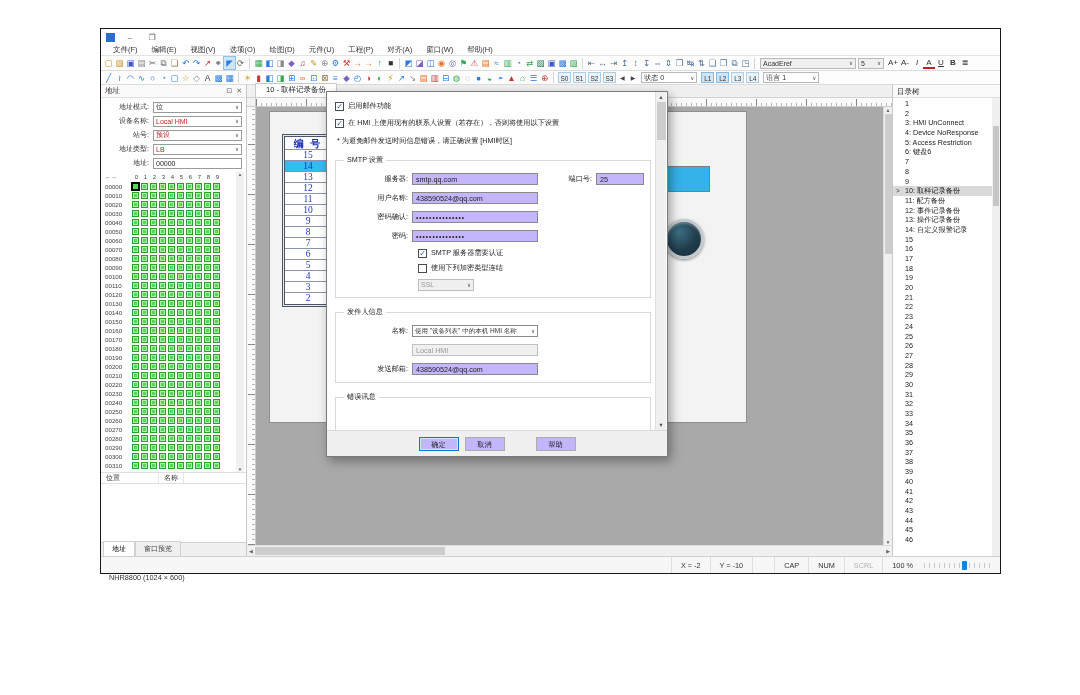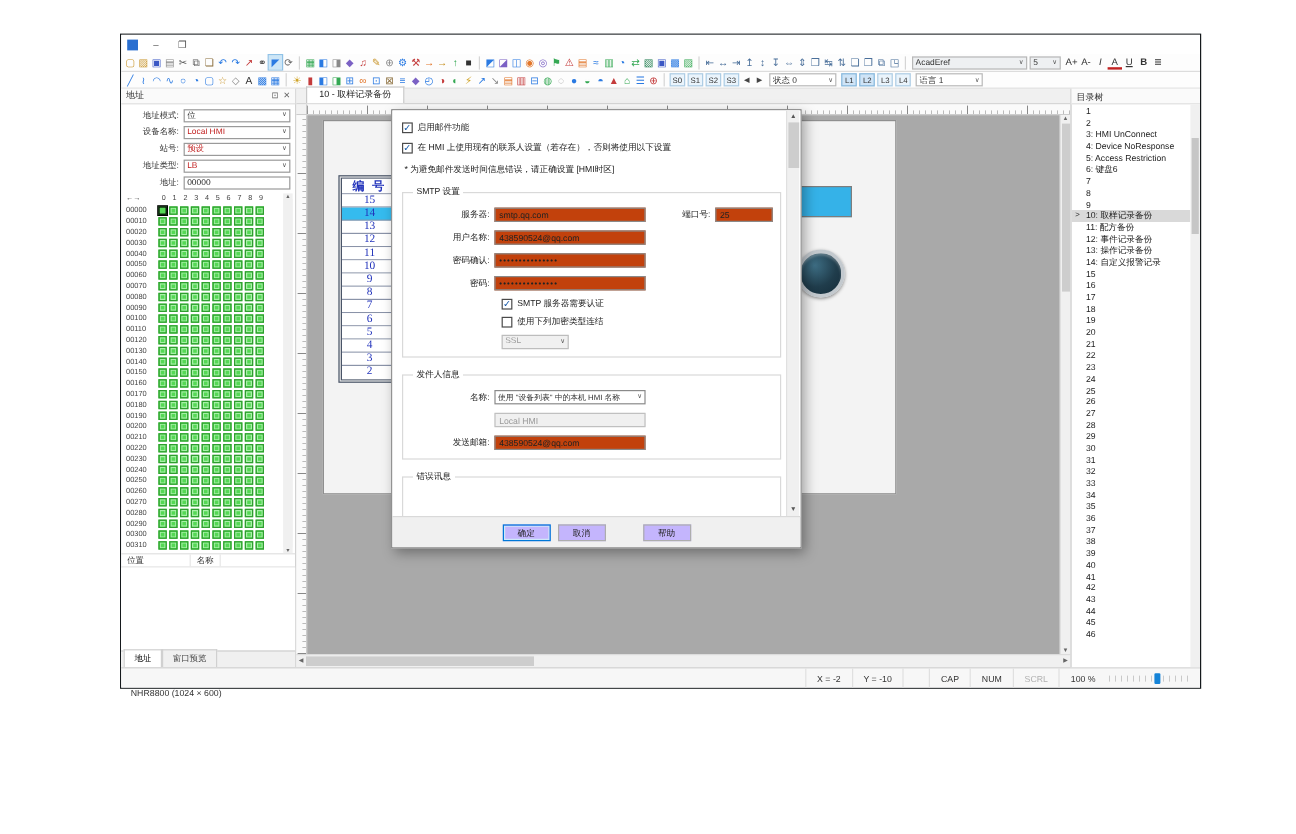--- a/index.html
+++ b/index.html
@@ -65,21 +65,21 @@
   .center{flex:1;display:flex;flex-direction:column;min-width:0;}
   .doctabs{height:13px;background:#f0f0f0;border-bottom:1px solid #d0d0d0;display:flex;align-items:flex-end;padding-left:8px;flex:none;}
   .doctab{font-size:7.5px;color:#222;background:#fff;border:1px solid #c9c9c9;border-bottom:none;padding:1px 10px 2px 10px;}
   .rulerrow{height:9px;display:flex;flex:none;}
   .rulercorner{width:9px;height:9px;background:#f2f2f2;border-right:1px solid #ccc;border-bottom:1px solid #ccc;flex:none;}
   .rulerH{flex:1;background-color:#fafafa;border-bottom:1px solid #ccc;background-image:repeating-linear-gradient(90deg,#888 0 1px,transparent 1px 50px),repeating-linear-gradient(90deg,#bbb 0 1px,transparent 1px 5px);background-size:100% 7px,100% 3px;background-position:bottom left,bottom left;background-repeat:repeat-x,repeat-x;}
   .centerbody{flex:1;display:flex;min-height:0;}
   .rulerV{width:9px;flex:none;background-color:#fafafa;border-right:1px solid #ccc;background-image:repeating-linear-gradient(0deg,#888 0 1px,transparent 1px 50px),repeating-linear-gradient(0deg,#bbb 0 1px,transparent 1px 5px);background-size:7px 100%,3px 100%;background-position:right top,right top;background-repeat:repeat-y,repeat-y;}
   .canvas{flex:1;background:#a9a9a9;position:relative;overflow:hidden;}
   .screen{position:absolute;left:13px;top:4px;width:478px;height:312px;background:#f3f3f3;border:1px solid #8f8f8f;}
-  .numtable{position:absolute;left:12px;top:22px;width:52px;background:#e8e8e8;border:1px solid #4a5568;padding:1px;margin-top:23px;}
+  .numtable{position:absolute;left:12px;top:22px;width:52px;background:#e8e8e8;border:1px solid #4a5568;padding:1px;}
   .numinner{border:1px solid #4a5568;background:#fff;}
   .numhead{height:13px;line-height:13px;text-align:center;font-family:"Liberation Serif","DejaVu Serif",serif;font-weight:bold;font-size:10px;color:#2233bb;border-bottom:1px solid #8a93a8;background:#fff;letter-spacing:2px;}
   .numrow{height:11px;line-height:11px;text-align:center;font-family:"Liberation Serif","DejaVu Serif",serif;font-size:9.5px;color:#2233bb;border-bottom:1px solid #8a93a8;background:#fff;}
   .numrow:last-child{border-bottom:none;}
   .numrow.sel{background:#35bbee;}
   .bluerect{position:absolute;left:386px;top:54px;width:54px;height:26px;background:#35b2e8;border:1px solid #7d7d7d;}
   .roundbtn{position:absolute;left:394px;top:107px;width:40px;height:40px;border-radius:50%;border:3px solid #c3c9ce;background:radial-gradient(circle at 35% 30%,#3e6e84 0%,#203d4c 55%,#142b38 100%);box-shadow:0 1px 3px rgba(0,0,0,.45), inset 0 2px 2px rgba(255,255,255,.25);}
   .vscroll{width:9px;flex:none;background:#f0f0f0;border-left:1px solid #dcdcdc;display:flex;flex-direction:column;align-items:center;font-size:5px;color:#666;}
   .vthumb{width:7px;height:140px;background:#cdcdcd;margin-top:1px;}
   .vscroll .bottom{margin-top:auto;}
@@ -116,21 +116,21 @@
   .dlg-content{flex:1;position:relative;padding:2px 16px 0 8px;overflow:hidden;background:#fff;}
   .cbrow{display:flex;align-items:center;margin-top:7px;}
   .cbrow.indent{margin-left:76px;margin-top:5px;}
   .cb{width:9px;height:9px;border:1px solid #4a4a4a;background:#fff;font-size:8px;line-height:8px;color:#1558a8;text-align:center;flex:none;}
   .cblabel{font-size:7.2px;color:#222;margin-left:4px;white-space:nowrap;}
   .dlgnote{font-size:7.2px;color:#222;margin:8px 0 0 2px;white-space:nowrap;}
   .fs{border:1px solid #d9d9d9;margin-top:9px;padding:2px 6px 6px 6px;}
   .fs legend{font-size:7.2px;color:#222;padding:0 3px;margin-left:2px;}
   .frow{display:flex;align-items:center;margin-top:5px;height:14px;}
   .flabel{width:70px;text-align:right;font-size:7.2px;color:#222;padding-right:4px;flex:none;white-space:nowrap;}
-  .finput{width:126px;height:12px;line-height:11px;border:1px solid #8a8a8a;background:#c2410c;font-size:7.2px;color:#222;padding:0 3px;white-space:nowrap;overflow:hidden;flex:none;}
+  .finput{width:126px;height:12px;line-height:11px;border:1px solid #8a8a8a;background:#c4b5fd;font-size:7.2px;color:#222;padding:0 3px;white-space:nowrap;overflow:hidden;flex:none;}
   .finput.pwd{letter-spacing:1px;font-size:6.5px;line-height:12px;}
   .finput.disabled{background:#f0f0f0;color:#9a9a9a;border-color:#c0c0c0;}
   .flabel.port{width:40px;margin-left:18px;}
   .finput.portin{width:48px;}
   .namecombo{width:126px;height:12px;background:#fff;border:1px solid #8a8a8a;}
   .sslcombo{width:56px;height:12px;margin:5px 0 0 76px;background:#f0f0f0;color:#9a9a9a;border-color:#bdbdbd;}
   .errfs{height:46px;}
   .dlg-scroll{position:absolute;right:1px;top:0;bottom:0;width:11px;background:#f0f0f0;border-left:1px solid #e0e0e0;display:flex;flex-direction:column;align-items:center;font-size:5.5px;color:#555;padding:2px 0;}
   .dthumb{width:9px;height:38px;background:#cdcdcd;margin-top:2px;}
   .dlg-scroll .bottom2{margin-top:auto;}
@@ -141,20 +141,32 @@
 </style>
 </head>
 <body>
 
 <div class="app">
   <div class="titlebar">
     <span class="appicon"></span>
     <span class="wctrl">–</span>
     <span class="wctrl">❐</span>
   </div>
+  <div class="menubar">
+      <span class="menu-item">文件(F)</span>
+      <span class="menu-item">编辑(E)</span>
+      <span class="menu-item">视图(V)</span>
+      <span class="menu-item">选项(O)</span>
+      <span class="menu-item">绘图(D)</span>
+      <span class="menu-item">元件(U)</span>
+      <span class="menu-item">工程(P)</span>
+      <span class="menu-item">对齐(A)</span>
+      <span class="menu-item">窗口(W)</span>
+      <span class="menu-item">帮助(H)</span>
+    </div>
   <div class="toolbar tb1">
     <span class="tbgroup">
         <span class="tbicon" style="color: rgb(201, 149, 43);">▢</span>
         <span class="tbicon" style="color: rgb(201, 149, 43);">▨</span>
         <span class="tbicon" style="color: rgb(58, 87, 196);">▣</span>
         <span class="tbicon" style="color: rgb(138, 138, 138);">▤</span>
         <span class="tbicon" style="color: rgb(90, 90, 90);">✂</span>
         <span class="tbicon" style="color: rgb(90, 90, 90);">⧉</span>
         <span class="tbicon" style="color: rgb(138, 109, 59);">❏</span>
         <span class="tbicon" style="color: rgb(42, 122, 226);">↶</span>

